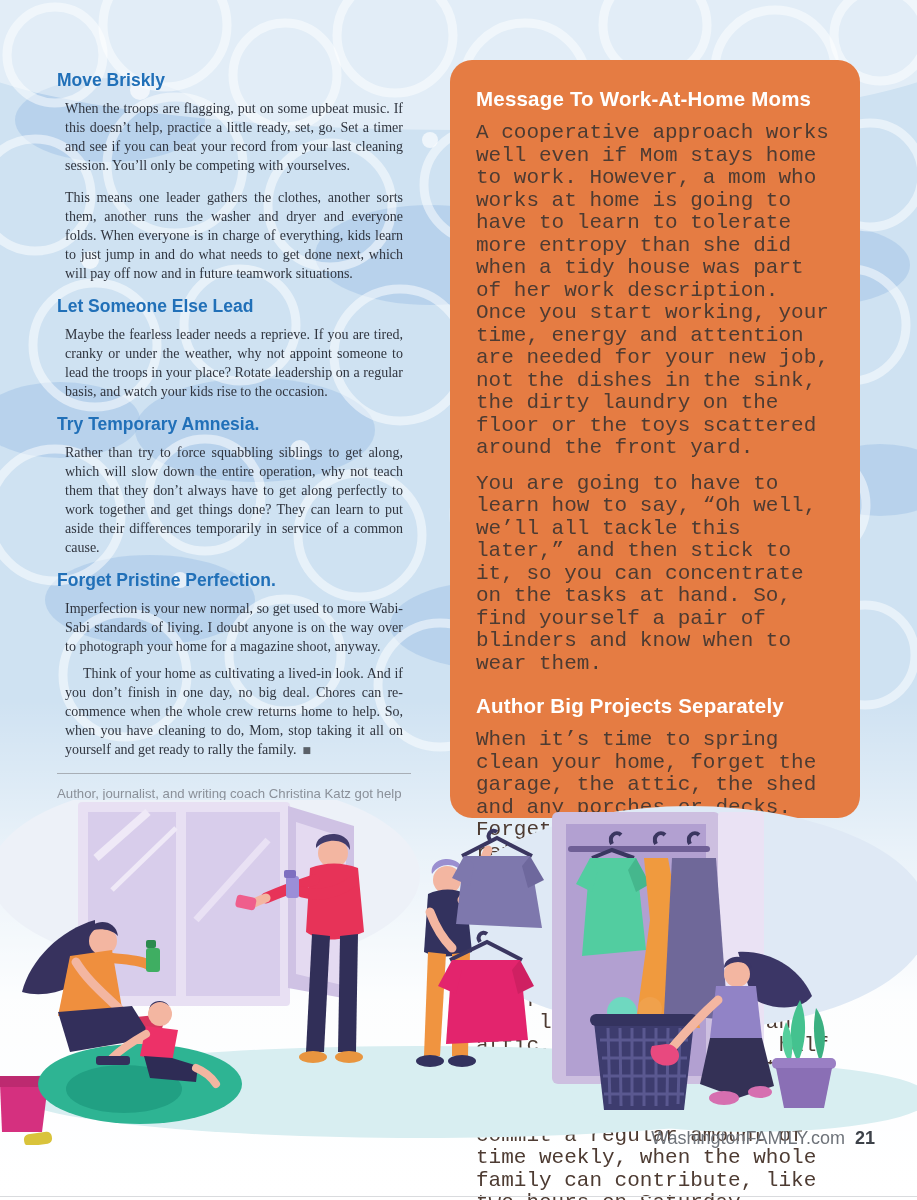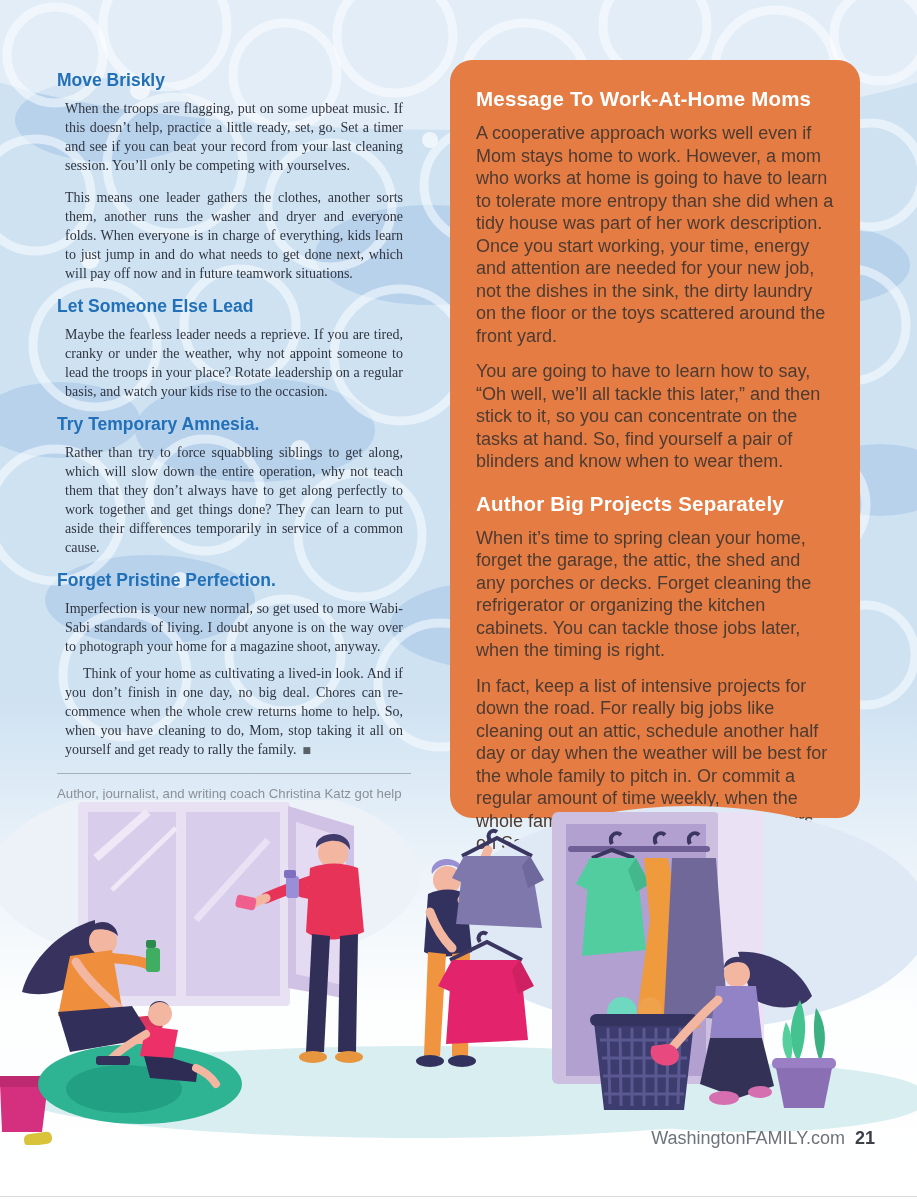--- a/index.html
+++ b/index.html
@@ -32,21 +32,21 @@
   .orange-box{
     position:absolute;left:450px;top:60px;width:410px;height:758px;
     background:#e57c43;border-radius:22px;padding:26px 26px 0 26px;box-sizing:border-box;
   }
   .orange-box h2{
     color:#ffffff;font-size:20.5px;line-height:25px;margin:0 0 11px 0;
     font-weight:700;letter-spacing:.2px;
   }
   .orange-box h2.second{margin-top:18px;}
   .orange-box p{
-    color:#4d3b32;font-size:18px;line-height:22.5px;margin:0 0 13px 0;
+    color:#4d3b32;font-size:21px;line-height:22.5px;margin:0 0 13px 0;font-family:Liberation Mono, monospace;
   }
 
   
   svg.illus{position:absolute;left:0;top:800px;display:block;}
   .footer{
     position:absolute;top:1128px;right:42px;font-size:18px;color:#6e737a;
     font-family:"Liberation Sans",sans-serif;
   }
   .footer .pagenum{color:#3c4148;font-weight:700;margin-left:10px;}
   .bottom-line{position:absolute;left:0;right:0;top:1196px;height:1px;background:#d9dbde;}

